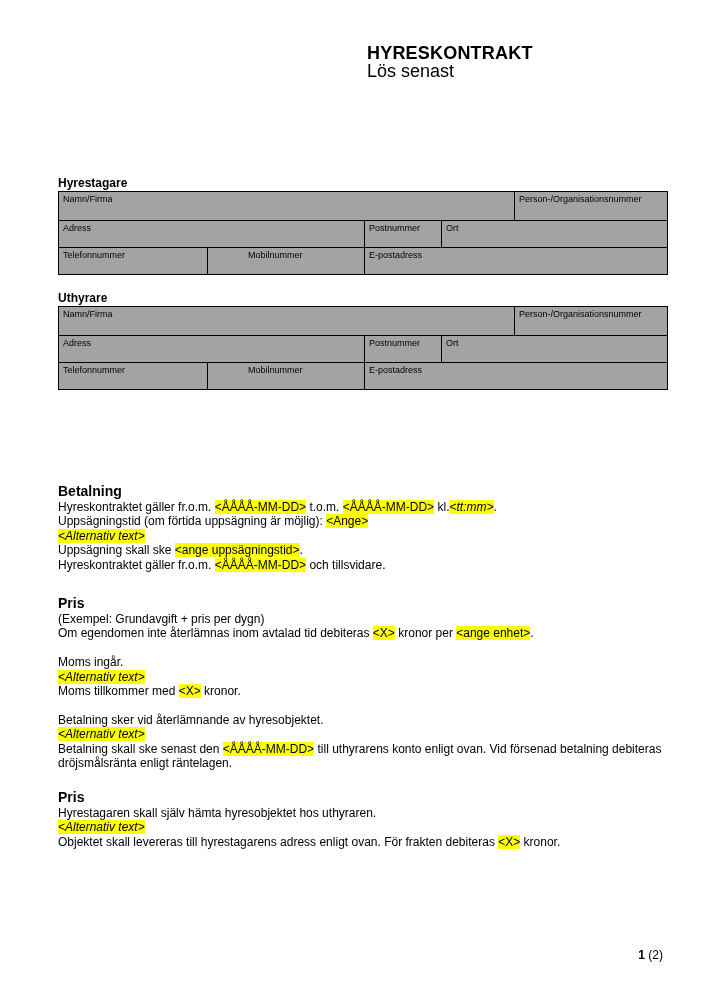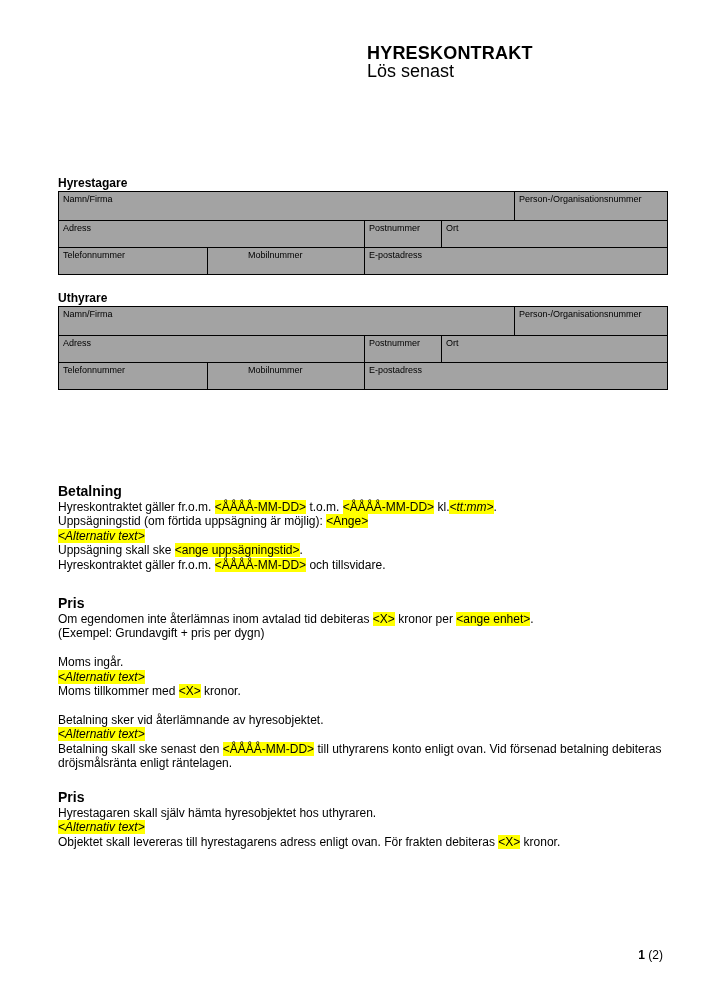--- a/index.html
+++ b/index.html
@@ -127,22 +127,22 @@
       <div class="line"><span>Uppsägningstid (om förtida uppsägning är möjlig): </span><span class="hl">&lt;Ange&gt;</span></div>
       <div class="line"><span class="hl it">&lt;Alternativ text&gt;</span></div>
       <div class="line"><span>Uppsägning skall ske </span><span class="hl">&lt;ange uppsägningstid&gt;</span><span>.</span></div>
       <div class="line"><span>Hyreskontraktet gäller fr.o.m. </span><span class="hl">&lt;ÅÅÅÅ-MM-DD&gt;</span><span> och tillsvidare.</span></div>
     </div>
 </div>
 
 <div class="abs sec" style="top:595px">
   <div class="sec-heading">Pris</div>
   <div>
+      <div class="line"><span>(Exempel: Grundavgift + pris per dygn)</span></div>
       <div class="line"><span>Om egendomen inte återlämnas inom avtalad tid debiteras </span><span class="hl">&lt;X&gt;</span><span> kronor per </span><span class="hl">&lt;ange enhet&gt;</span><span>.</span></div>
-      <div class="line"><span>(Exempel: Grundavgift + pris per dygn)</span></div>
       <div class="line">&nbsp;</div>
       <div class="line"><span>Moms ingår.</span></div>
       <div class="line"><span class="hl it">&lt;Alternativ text&gt;</span></div>
       <div class="line"><span>Moms tillkommer med </span><span class="hl">&lt;X&gt;</span><span> kronor.</span></div>
       <div class="line">&nbsp;</div>
       <div class="line"><span>Betalning sker vid återlämnande av hyresobjektet.</span></div>
       <div class="line"><span class="hl it">&lt;Alternativ text&gt;</span></div>
       <div class="line"><span>Betalning skall ske senast den </span><span class="hl">&lt;ÅÅÅÅ-MM-DD&gt;</span><span> till uthyrarens konto enligt ovan. Vid försenad betalning debiteras dröjsmålsränta enligt räntelagen.</span></div>
     </div>
 </div>

